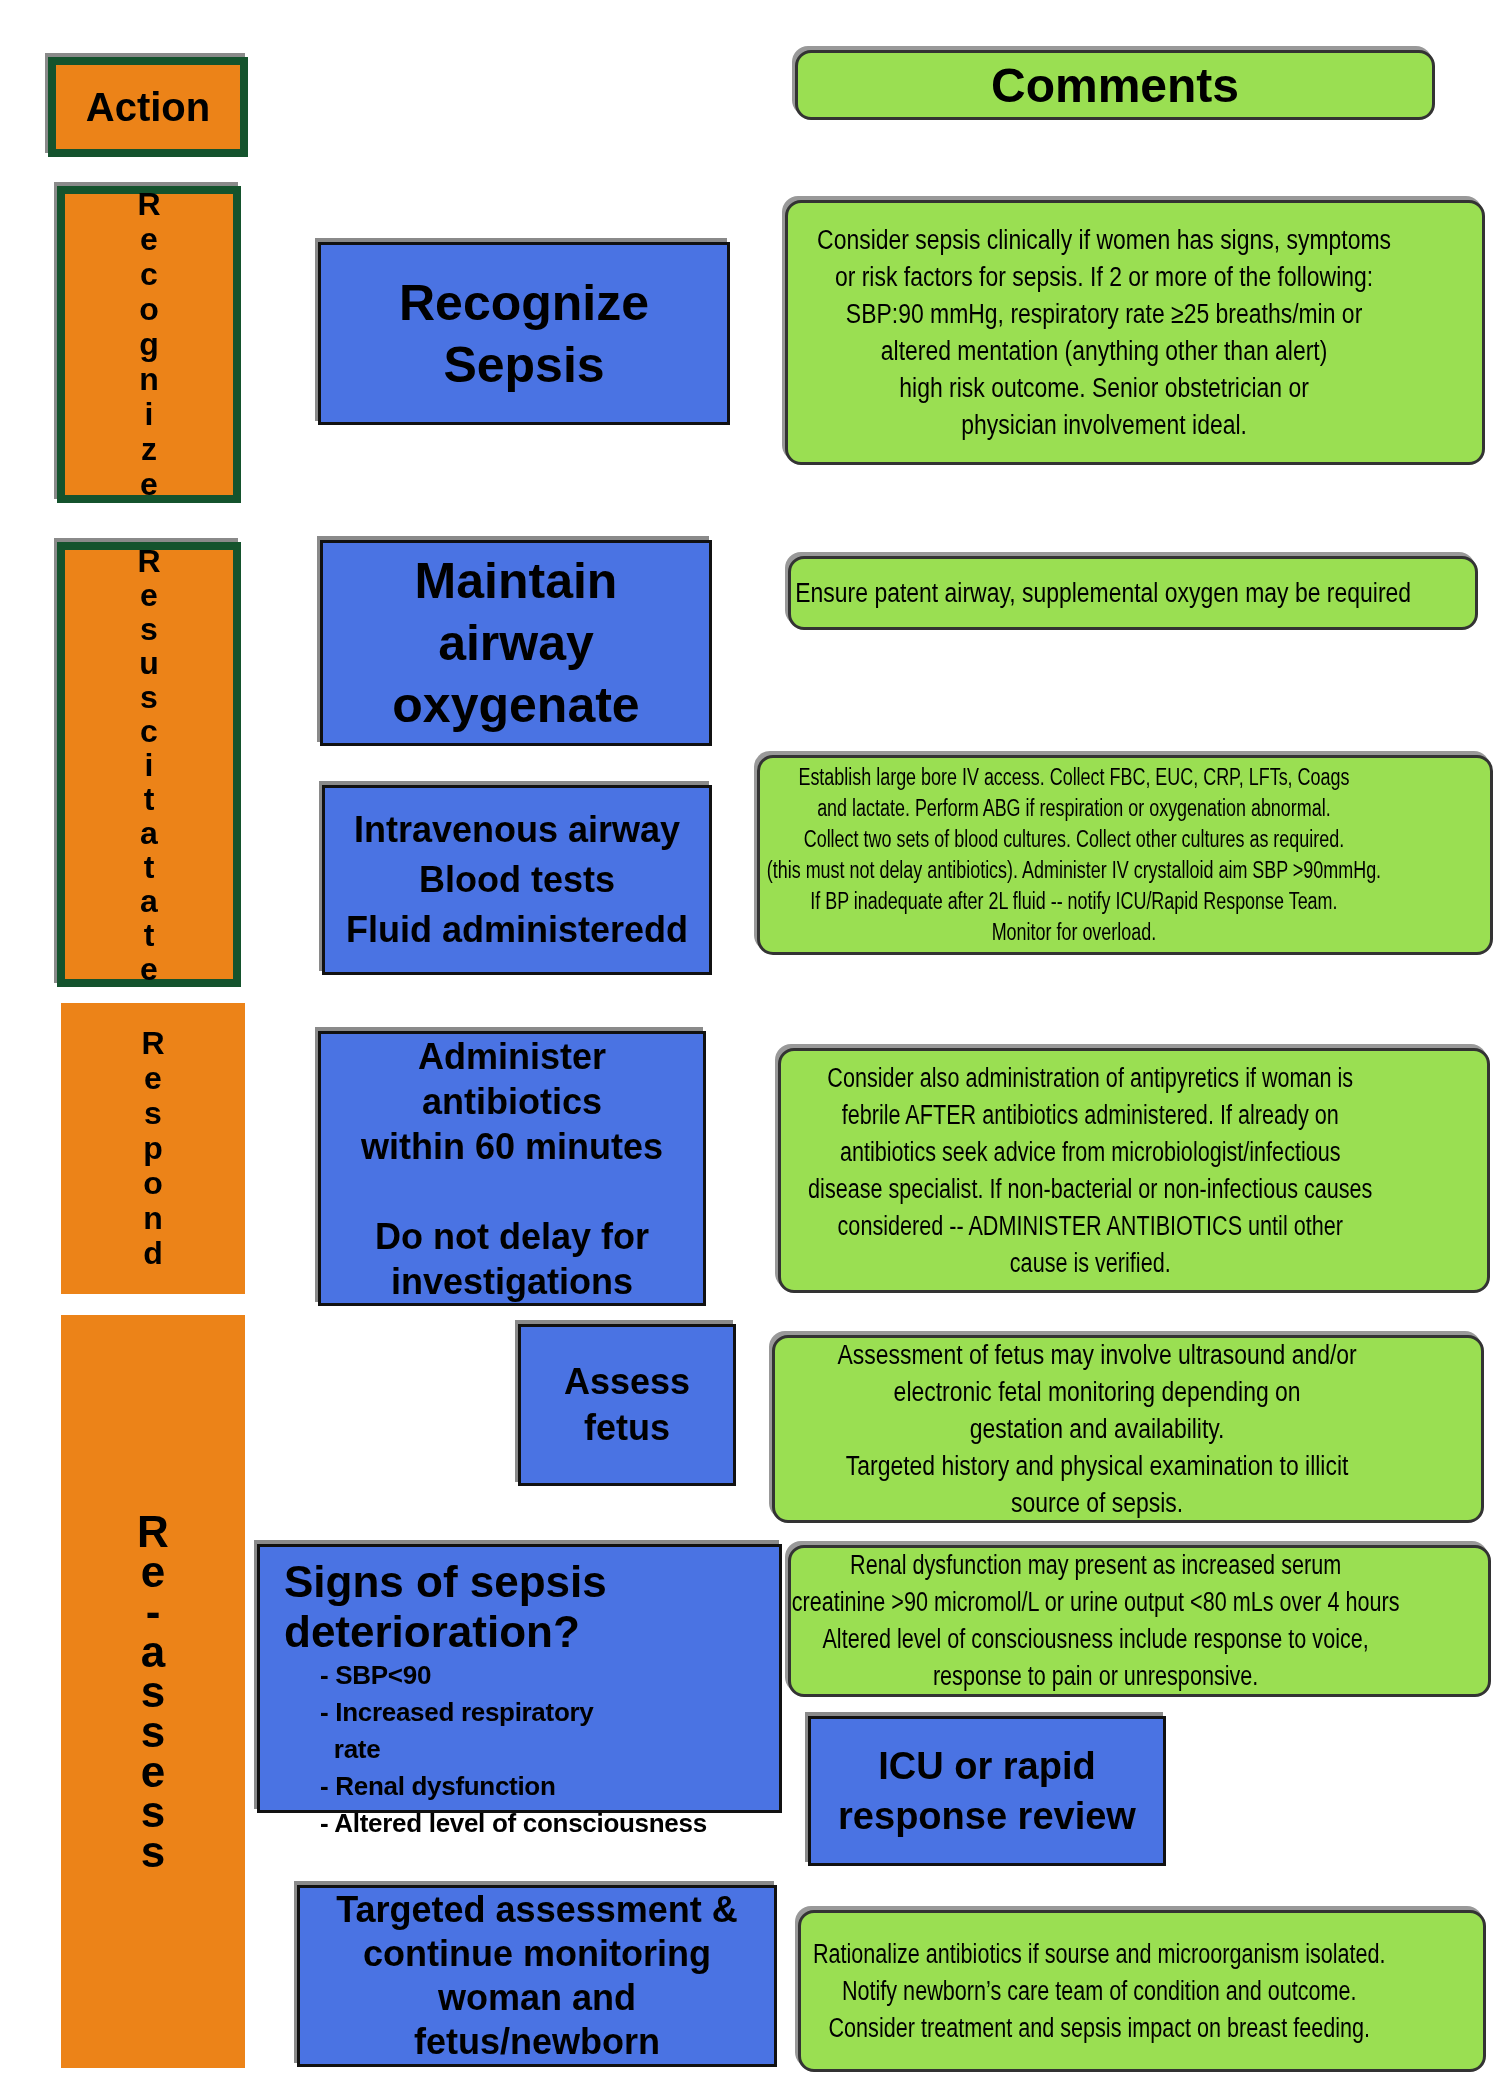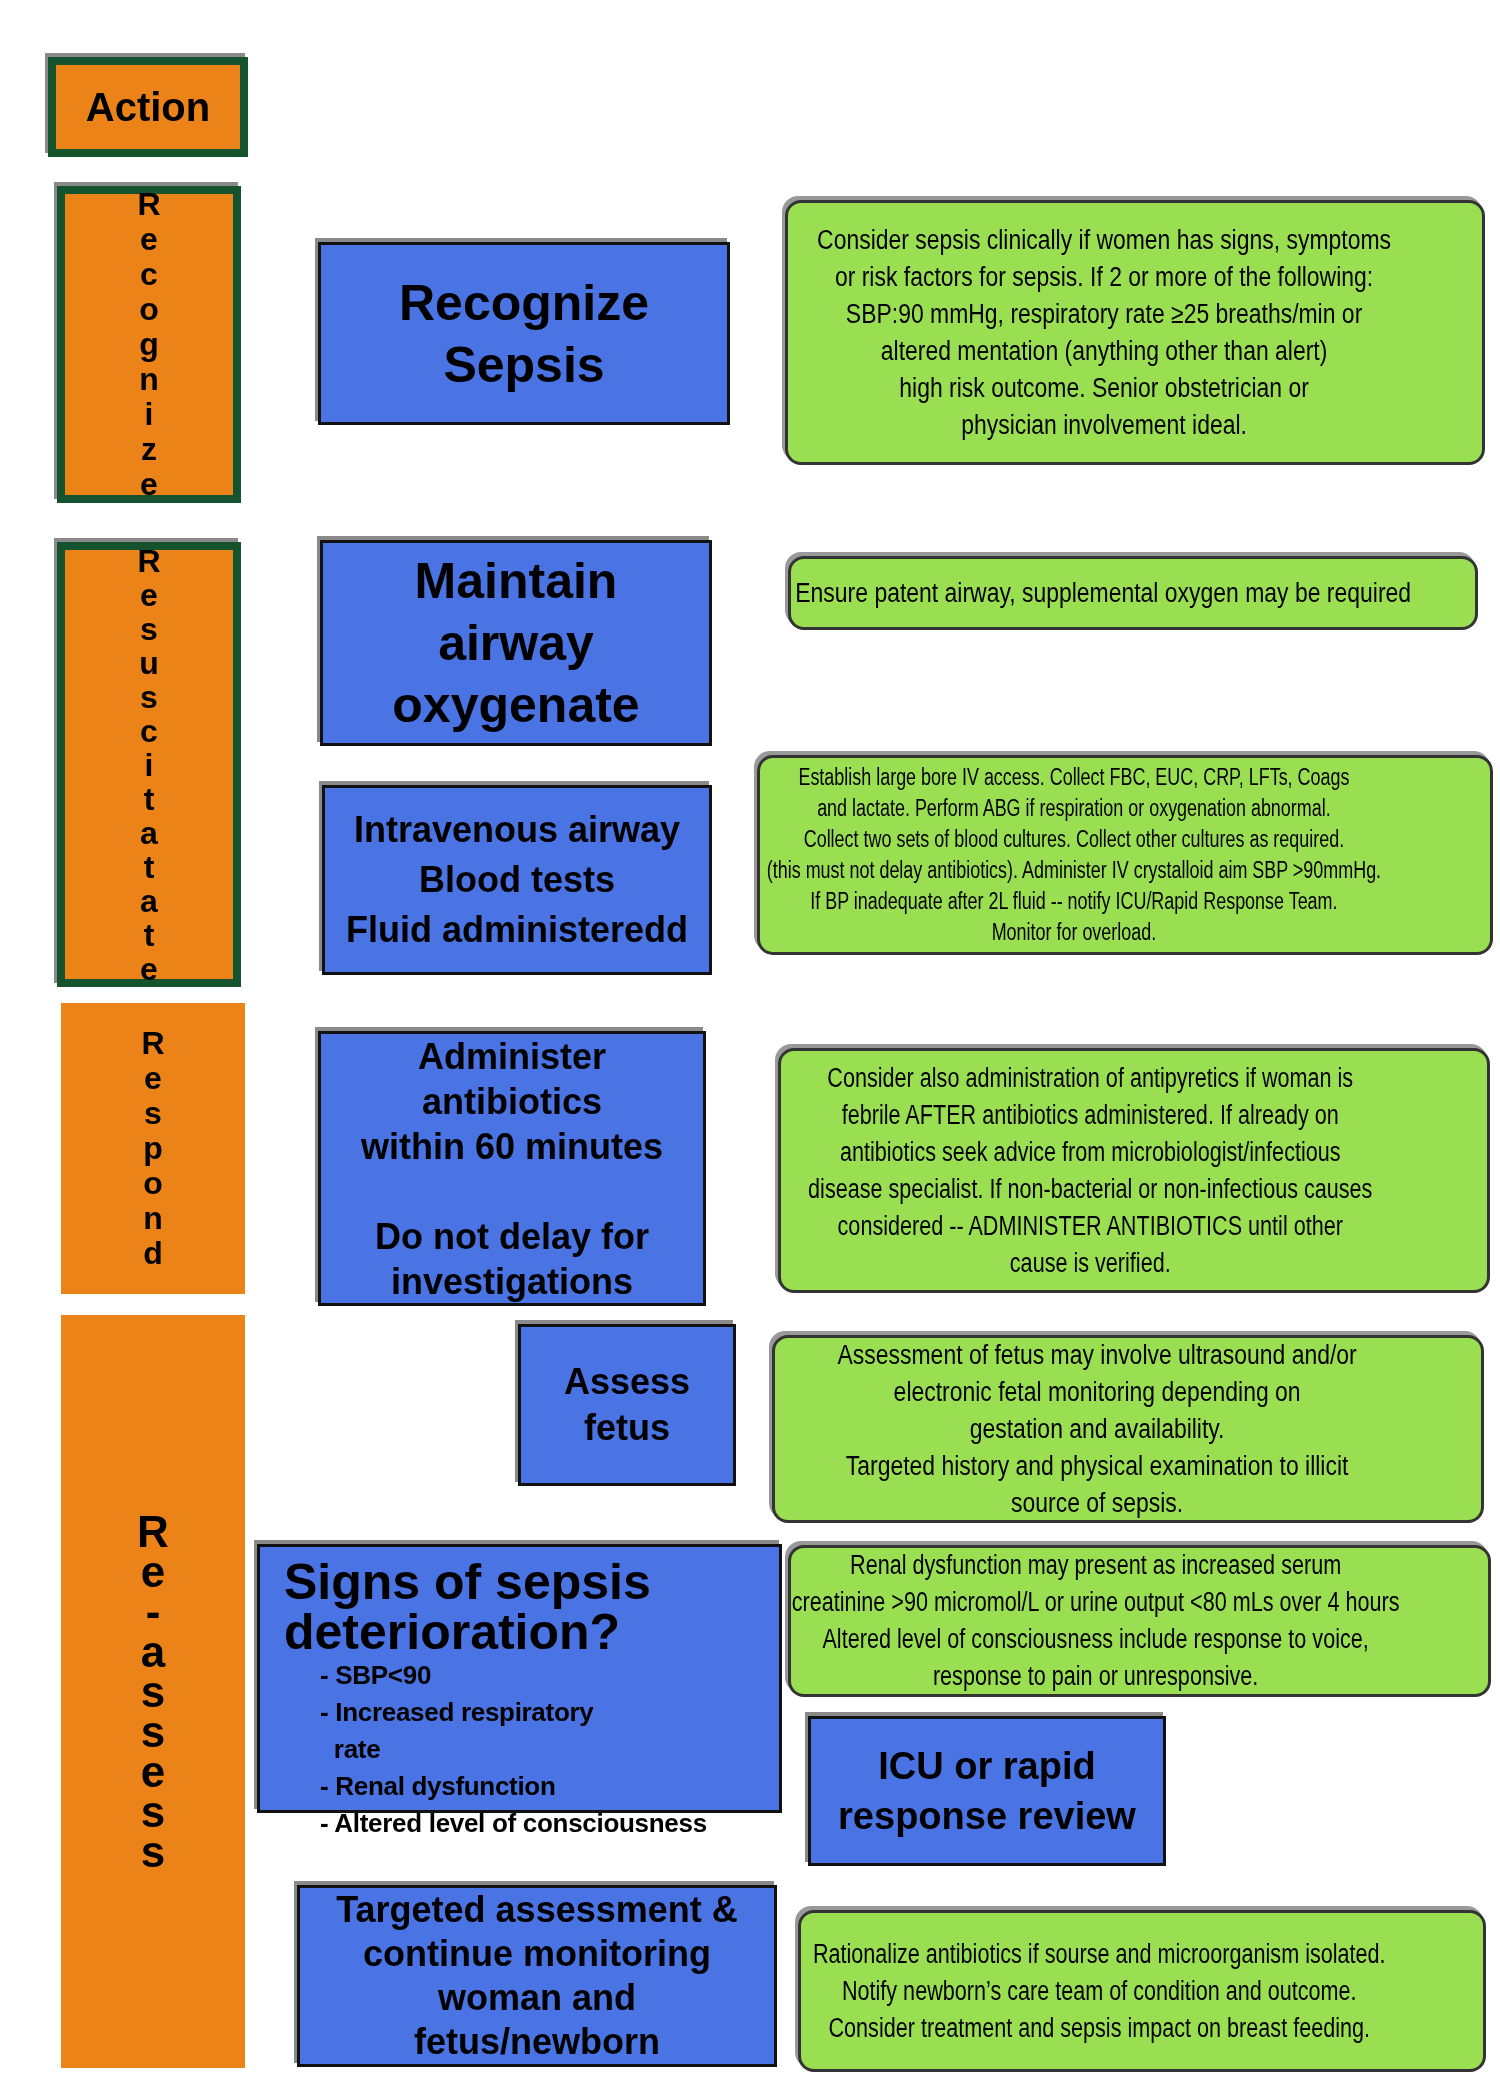--- a/index.html
+++ b/index.html
@@ -21,40 +21,43 @@
   .blue{background:#4A73E3;border:3px solid #111111;box-shadow:-3px -4px 0 #8a8a8a;}
   .btext{font-weight:bold;text-align:center;white-space:pre-line;}
   .big{font-size:50px;line-height:62px;}
   .med{font-size:36px;line-height:50px;}
   .anti{font-size:36px;line-height:45px;}
   .twoline{font-size:36px;line-height:46px;}
   .icu-t{font-size:38px;line-height:50px;}
   .targ{font-size:36px;line-height:44px;}
   
   .signs-inner{width:100%;padding:10px 8px 6px 24px;box-sizing:border-box;}
-  .signs-title{font-weight:bold;font-size:50px;line-height:50px;white-space:pre-line;text-align:left;}
+  .signs-title{font-weight:bold;font-size:44px;line-height:50px;white-space:pre-line;text-align:left;}
   .signs-bullets{font-weight:bold;font-size:26px;line-height:37px;white-space:pre-wrap;text-align:left;margin-left:36px;letter-spacing:-0.3px;}
   
   .green{background:#9ADF52;border:3px solid #333333;border-radius:16px;box-shadow:-3px -4px 0 #999999;}
   .hdr-comments{font-size:48px;font-weight:bold;}
   .ctext{
     font-size:27px;line-height:37px;text-align:center;white-space:pre-line;
     transform:scaleX(0.85);width:117.6%;margin-left:-8.8%;flex:none;
   }
   .ctext.s80{transform:scaleX(0.80);width:125%;margin-left:-12.5%;}
   .ctext.s75{font-size:23px;line-height:31px;transform:scaleX(0.78);width:128.2%;margin-left:-14.1%;}
 </style>
 </head>
 <body>
 
 <div class="canvas">
 
   <div class="box orange bordered hdr-action" style="left:48px;top:57px;width:200px;height:100px;">
     <span>Action</span>
   </div>
+  <div class="box green hdr-comments" style="left:795px;top:50px;width:640px;height:70px;">
+    <span>Comments</span>
+  </div>
 
   <div class="box orange bordered vcol" style="left:57px;top:186px;width:184px;height:317px;">
       <div class="vletter">R</div>
       <div class="vletter">e</div>
       <div class="vletter">c</div>
       <div class="vletter">o</div>
       <div class="vletter">g</div>
       <div class="vletter">n</div>
       <div class="vletter">i</div>
       <div class="vletter">z</div>

